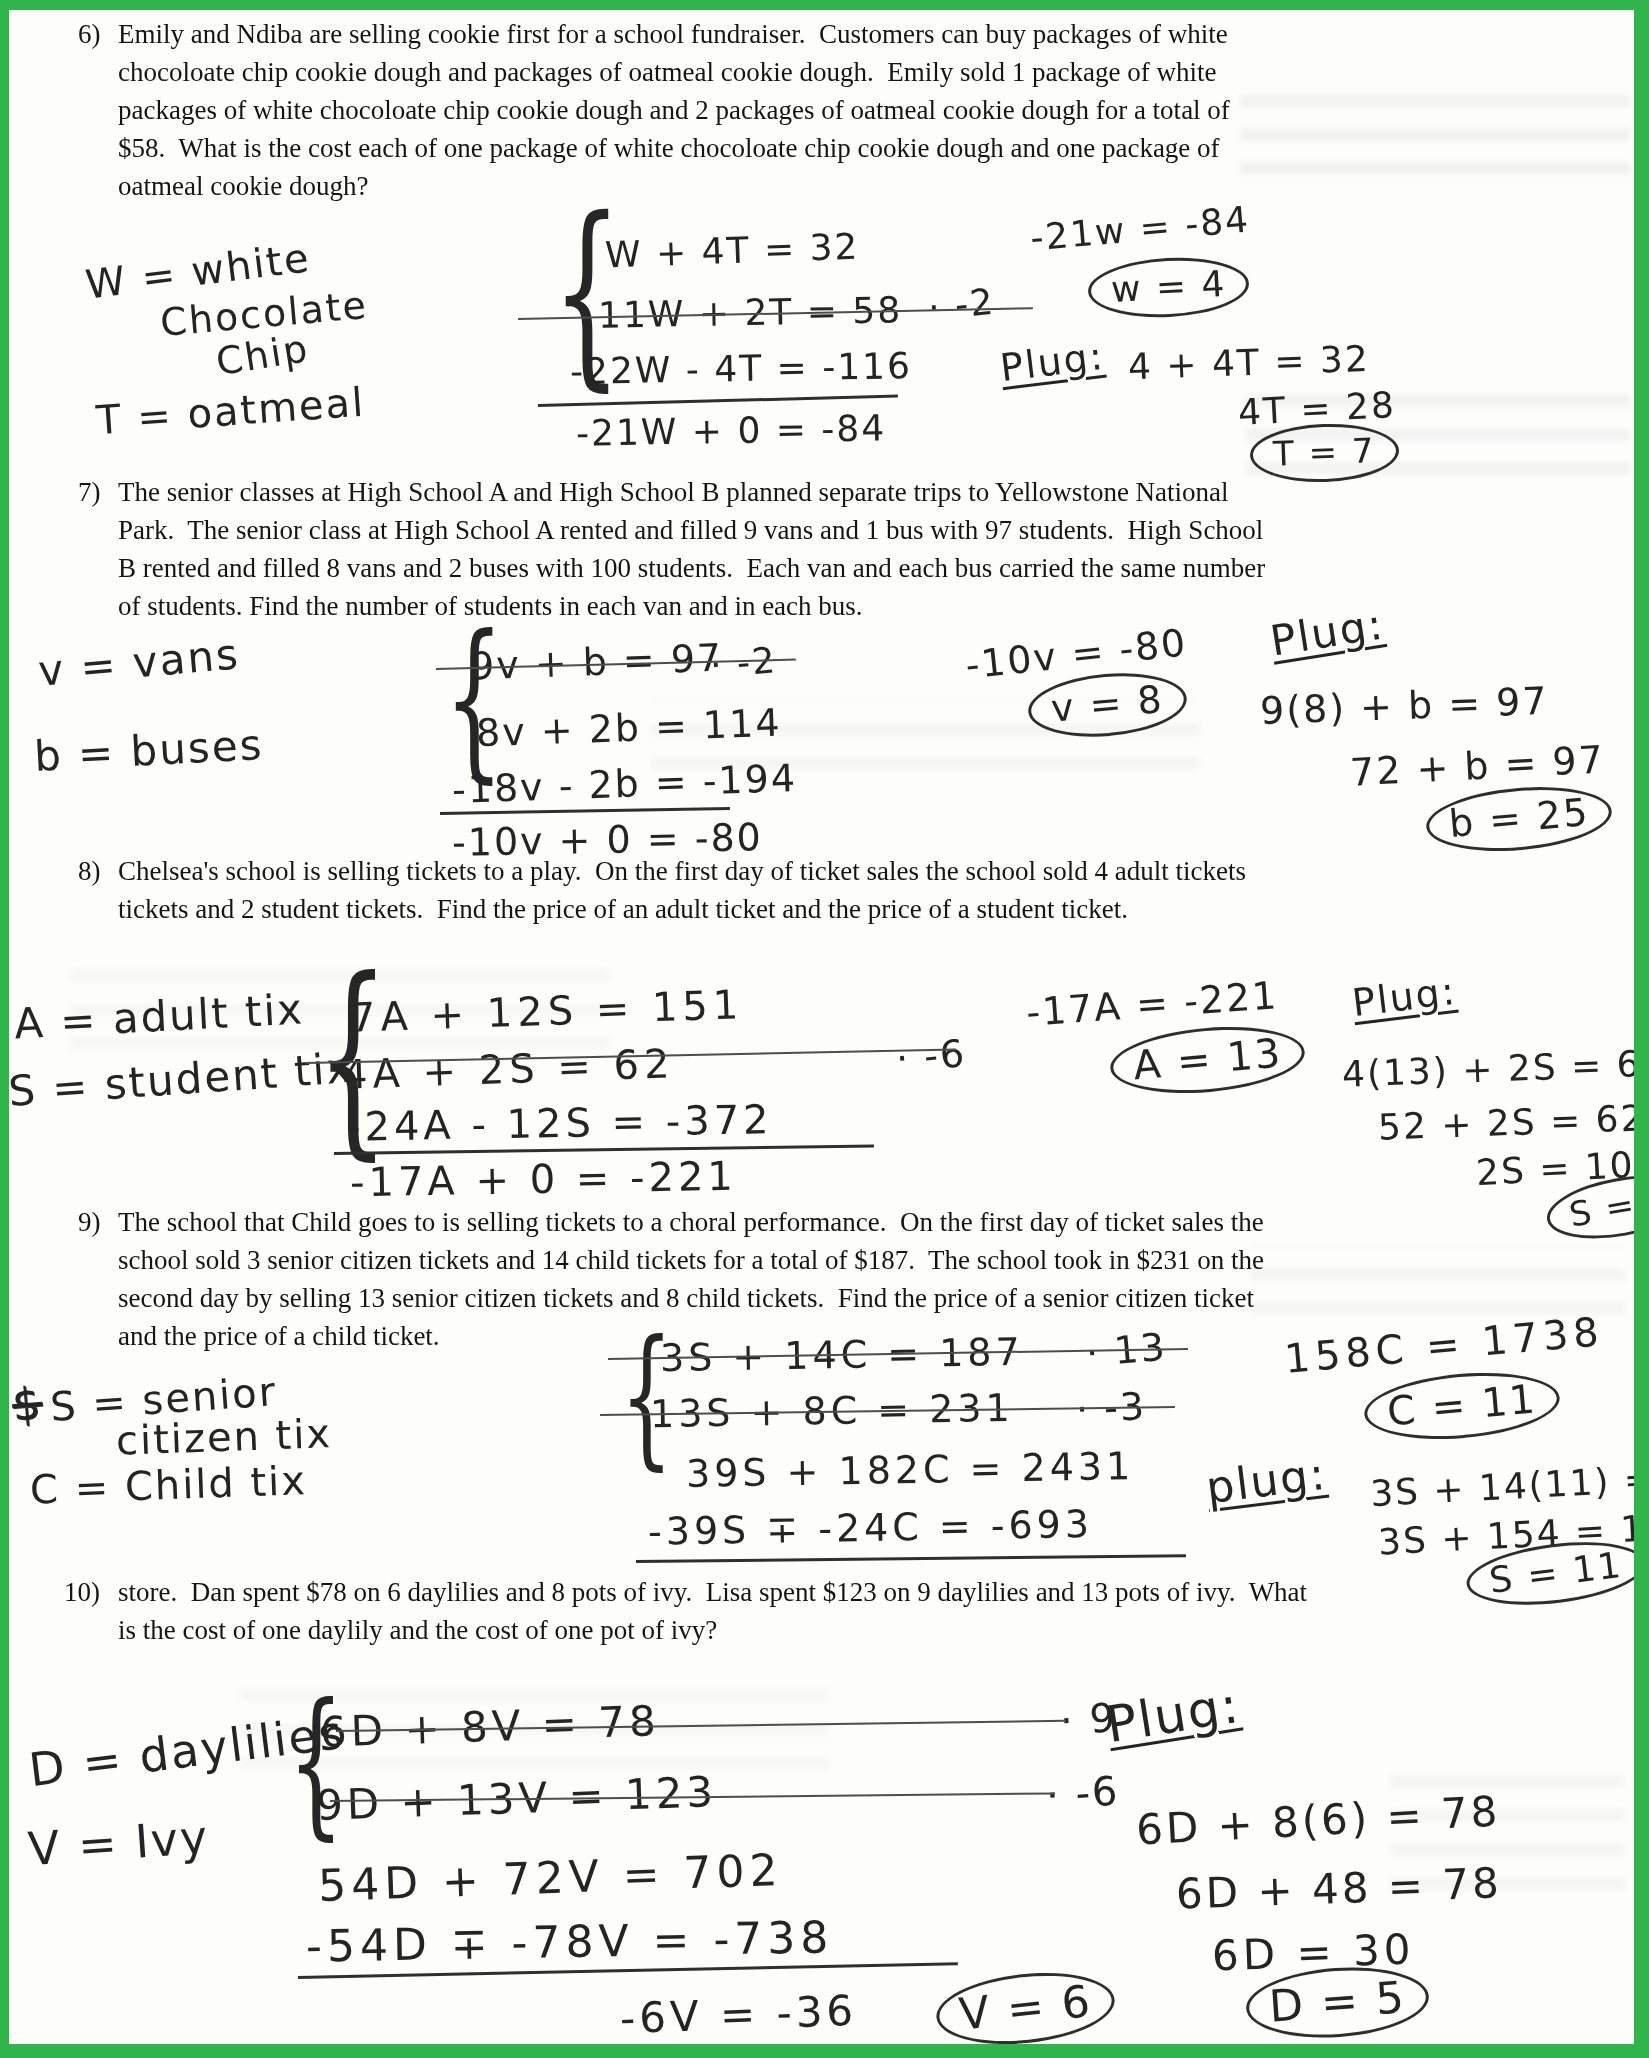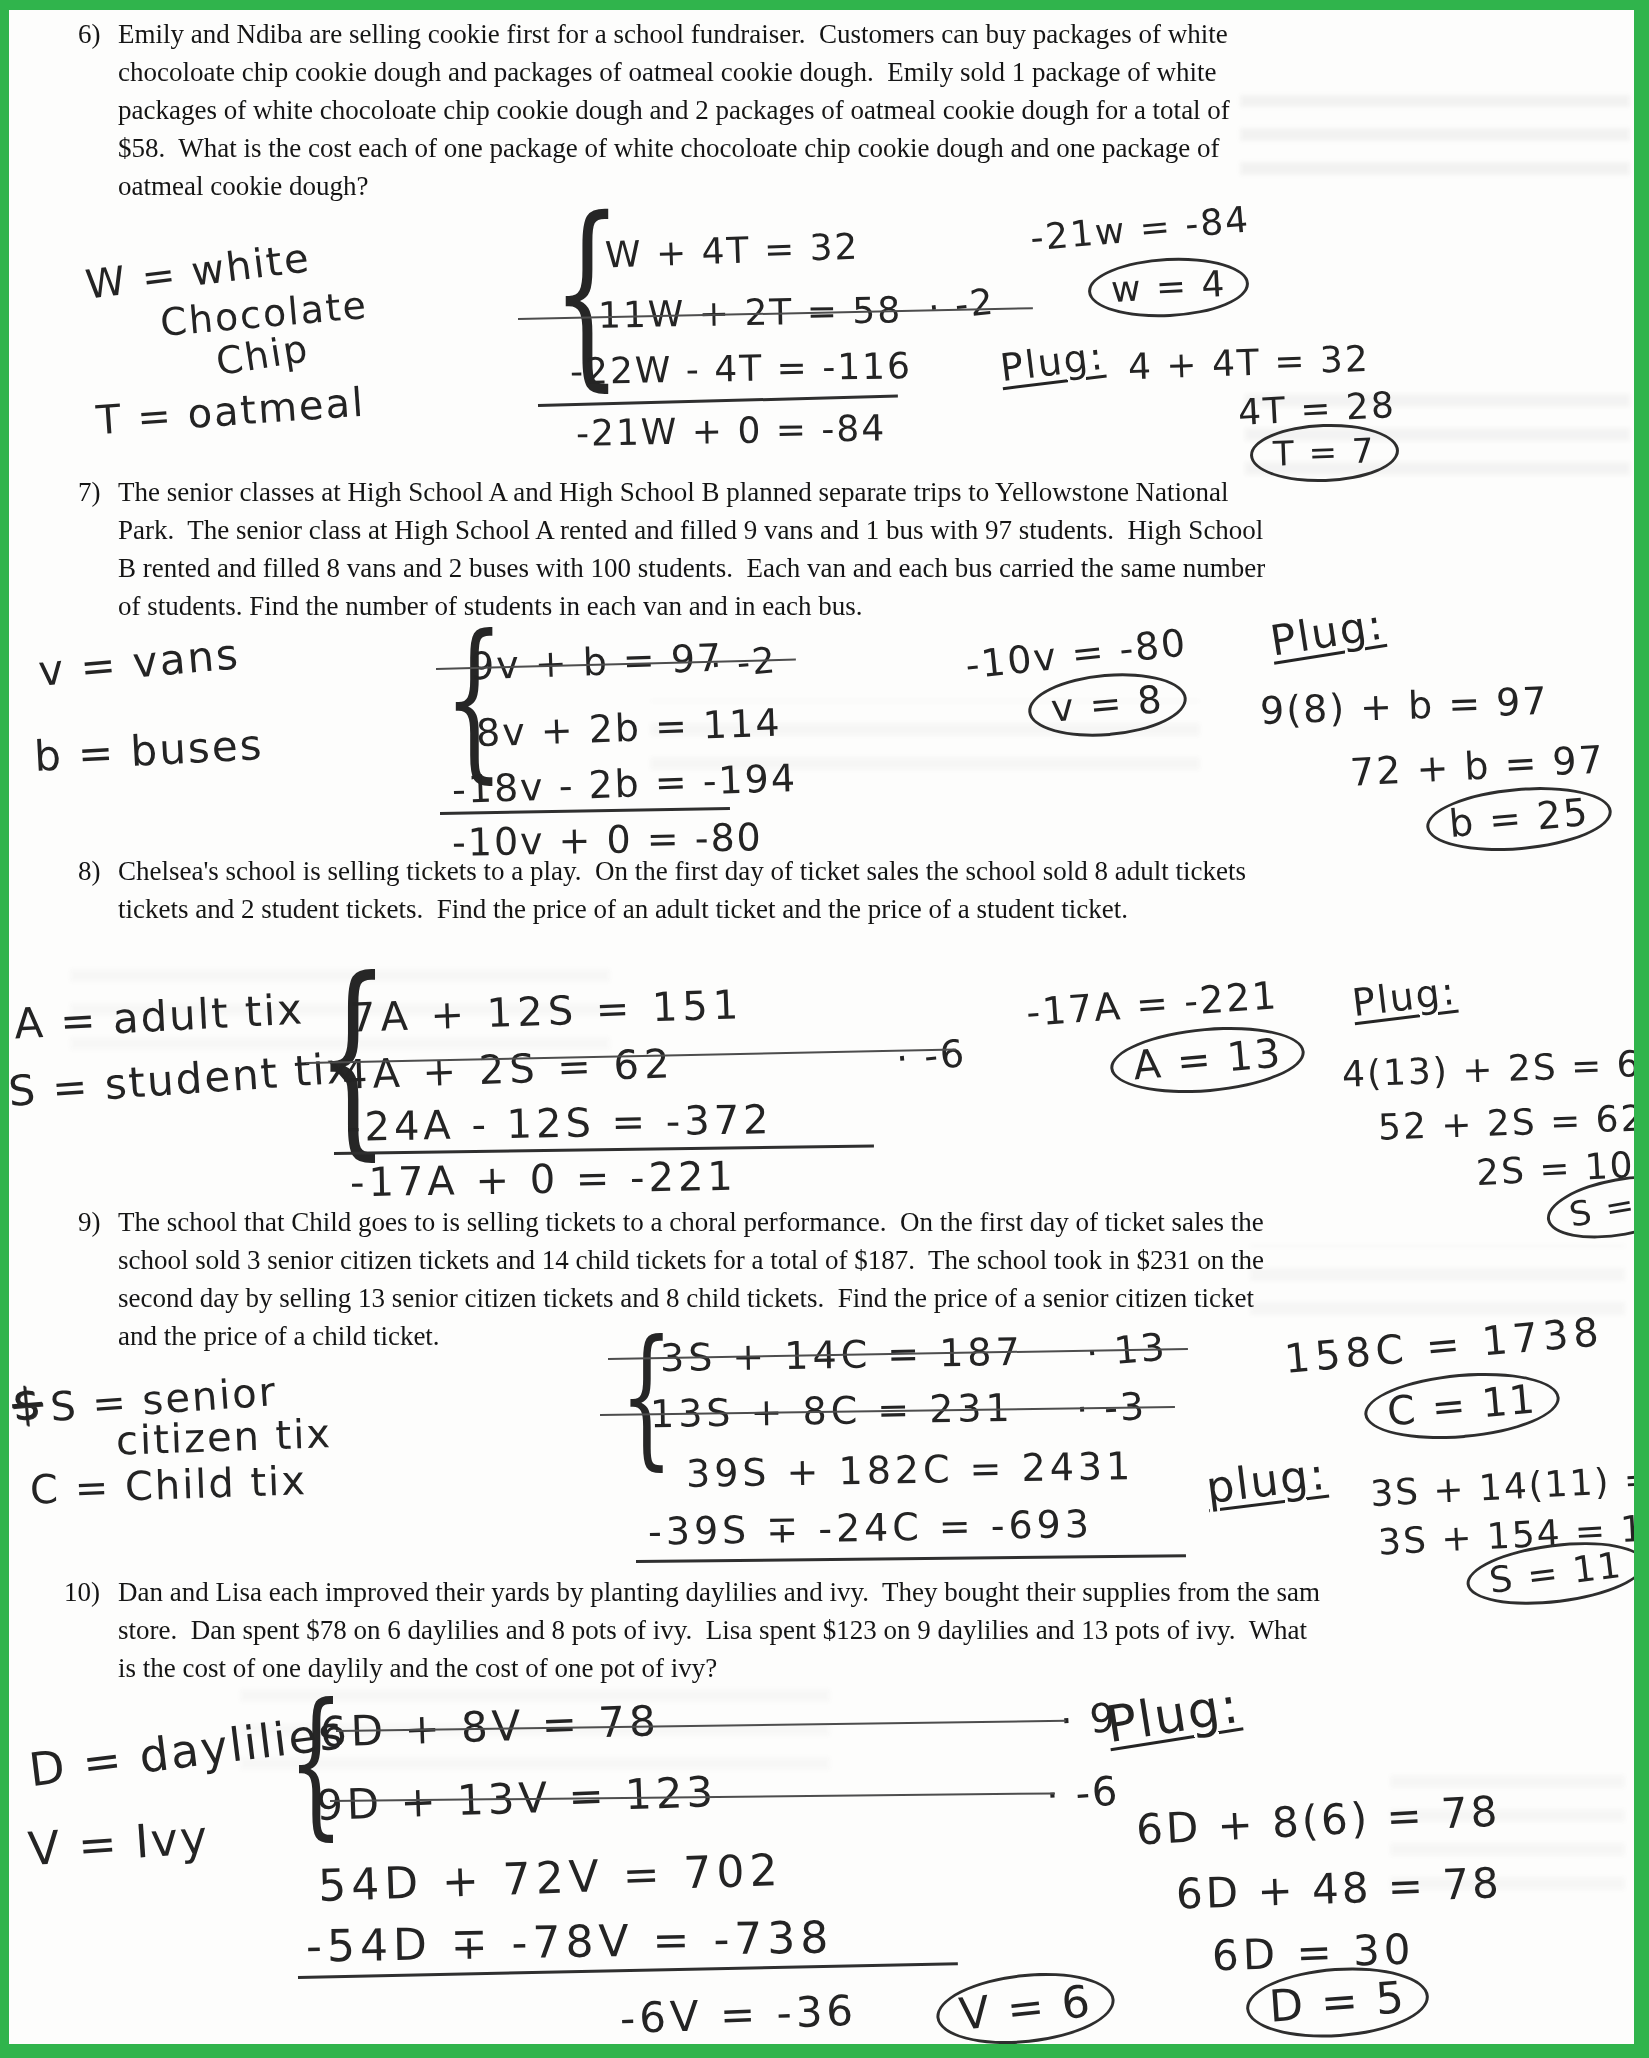--- a/index.html
+++ b/index.html
@@ -56,39 +56,38 @@
       <div class="pline">The senior classes at High School A and High School B planned separate trips to Yellowstone National</div>
       <div class="pline">Park.  The senior class at High School A rented and filled 9 vans and 1 bus with 97 students.  High School</div>
       <div class="pline">B rented and filled 8 vans and 2 buses with 100 students.  Each van and each bus carried the same number</div>
       <div class="pline">of students. Find the number of students in each van and in each bus.</div>
     </div>
   </div>
 
   <div class="prob" style="left:78px;top:852px">
     <div class="pnum">8)</div>
     <div>
-      <div class="pline">Chelsea's school is selling tickets to a play.  On the first day of ticket sales the school sold 8 adult tickets</div>
+      <div class="pline">Chelsea's school is selling tickets to a play.  On the first day of ticket sales the school sold 4 adult tickets</div>
       <div class="pline">tickets and 2 student tickets.  Find the price of an adult ticket and the price of a student ticket.</div>
     </div>
   </div>
 
   <div class="prob" style="left:78px;top:1203px">
     <div class="pnum">9)</div>
     <div>
       <div class="pline">The school that Child goes to is selling tickets to a choral performance.  On the first day of ticket sales the</div>
       <div class="pline">school sold 3 senior citizen tickets and 14 child tickets for a total of $187.  The school took in $231 on the</div>
       <div class="pline">second day by selling 13 senior citizen tickets and 8 child tickets.  Find the price of a senior citizen ticket</div>
       <div class="pline">and the price of a child ticket.</div>
     </div>
   </div>
 
   <div class="prob" style="left:64px;top:1573px">
     <div class="pnum pnum-wide">10)</div>
     <div>
-      <div class="pline">Dan and Lisa each improved their yards by planting daylilies and ivy.  They bought their supplies from the sam</div>
       <div class="pline">store.  Dan spent $78 on 6 daylilies and 8 pots of ivy.  Lisa spent $123 on 9 daylilies and 13 pots of ivy.  What</div>
       <div class="pline">is the cost of one daylily and the cost of one pot of ivy?</div>
     </div>
   </div>
 
   <div class="hw" style="left:85px;top:248px;font-size:40px;transform:rotate(-7deg)">W = white</div>
   <div class="hw" style="left:160px;top:292px;font-size:38px;transform:rotate(-5deg)">Chocolate</div>
   <div class="hw" style="left:216px;top:333px;font-size:38px;transform:rotate(-9deg)">Chip</div>
   <div class="hw" style="left:96px;top:388px;font-size:40px;transform:rotate(-4deg)">T = oatmeal</div>
   <div class="brace" style="left:552px;top:200px;font-size:200px">{</div>

